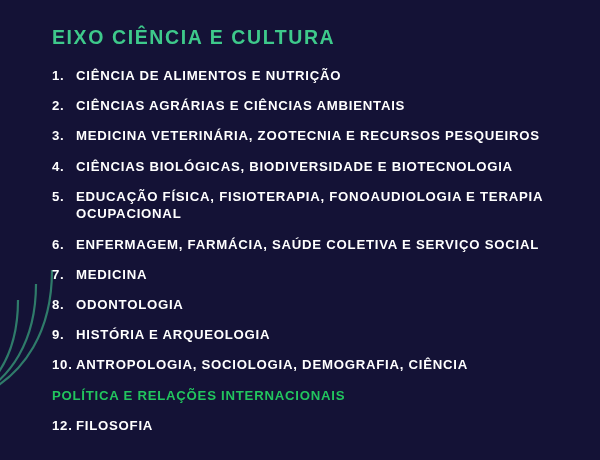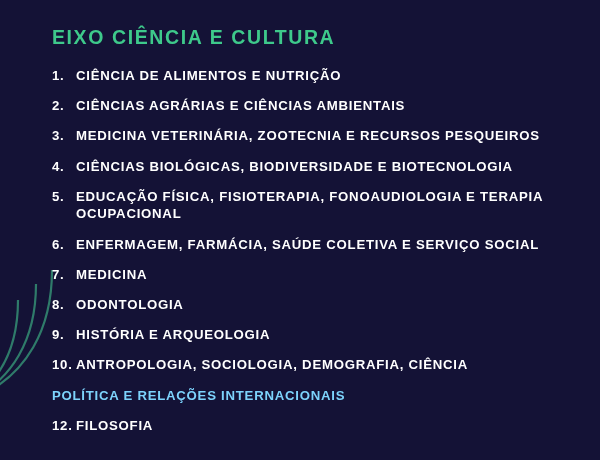--- a/index.html
+++ b/index.html
@@ -75,21 +75,21 @@
     color: #ffffff;
   }
 
   li.item .txt {
     flex: 1 1 auto;
     color: #ffffff;
   }
 
   
   .cont-line {
-    color: #7dd3fc;
+    color: #22c55e;
     font-size: 13.2px;
     font-weight: bold;
     letter-spacing: 0.75px;
     line-height: 1.34;
     margin: 0 0 12.5px 0;
     text-transform: uppercase;
   }
 </style>
 </head>
 <body>

